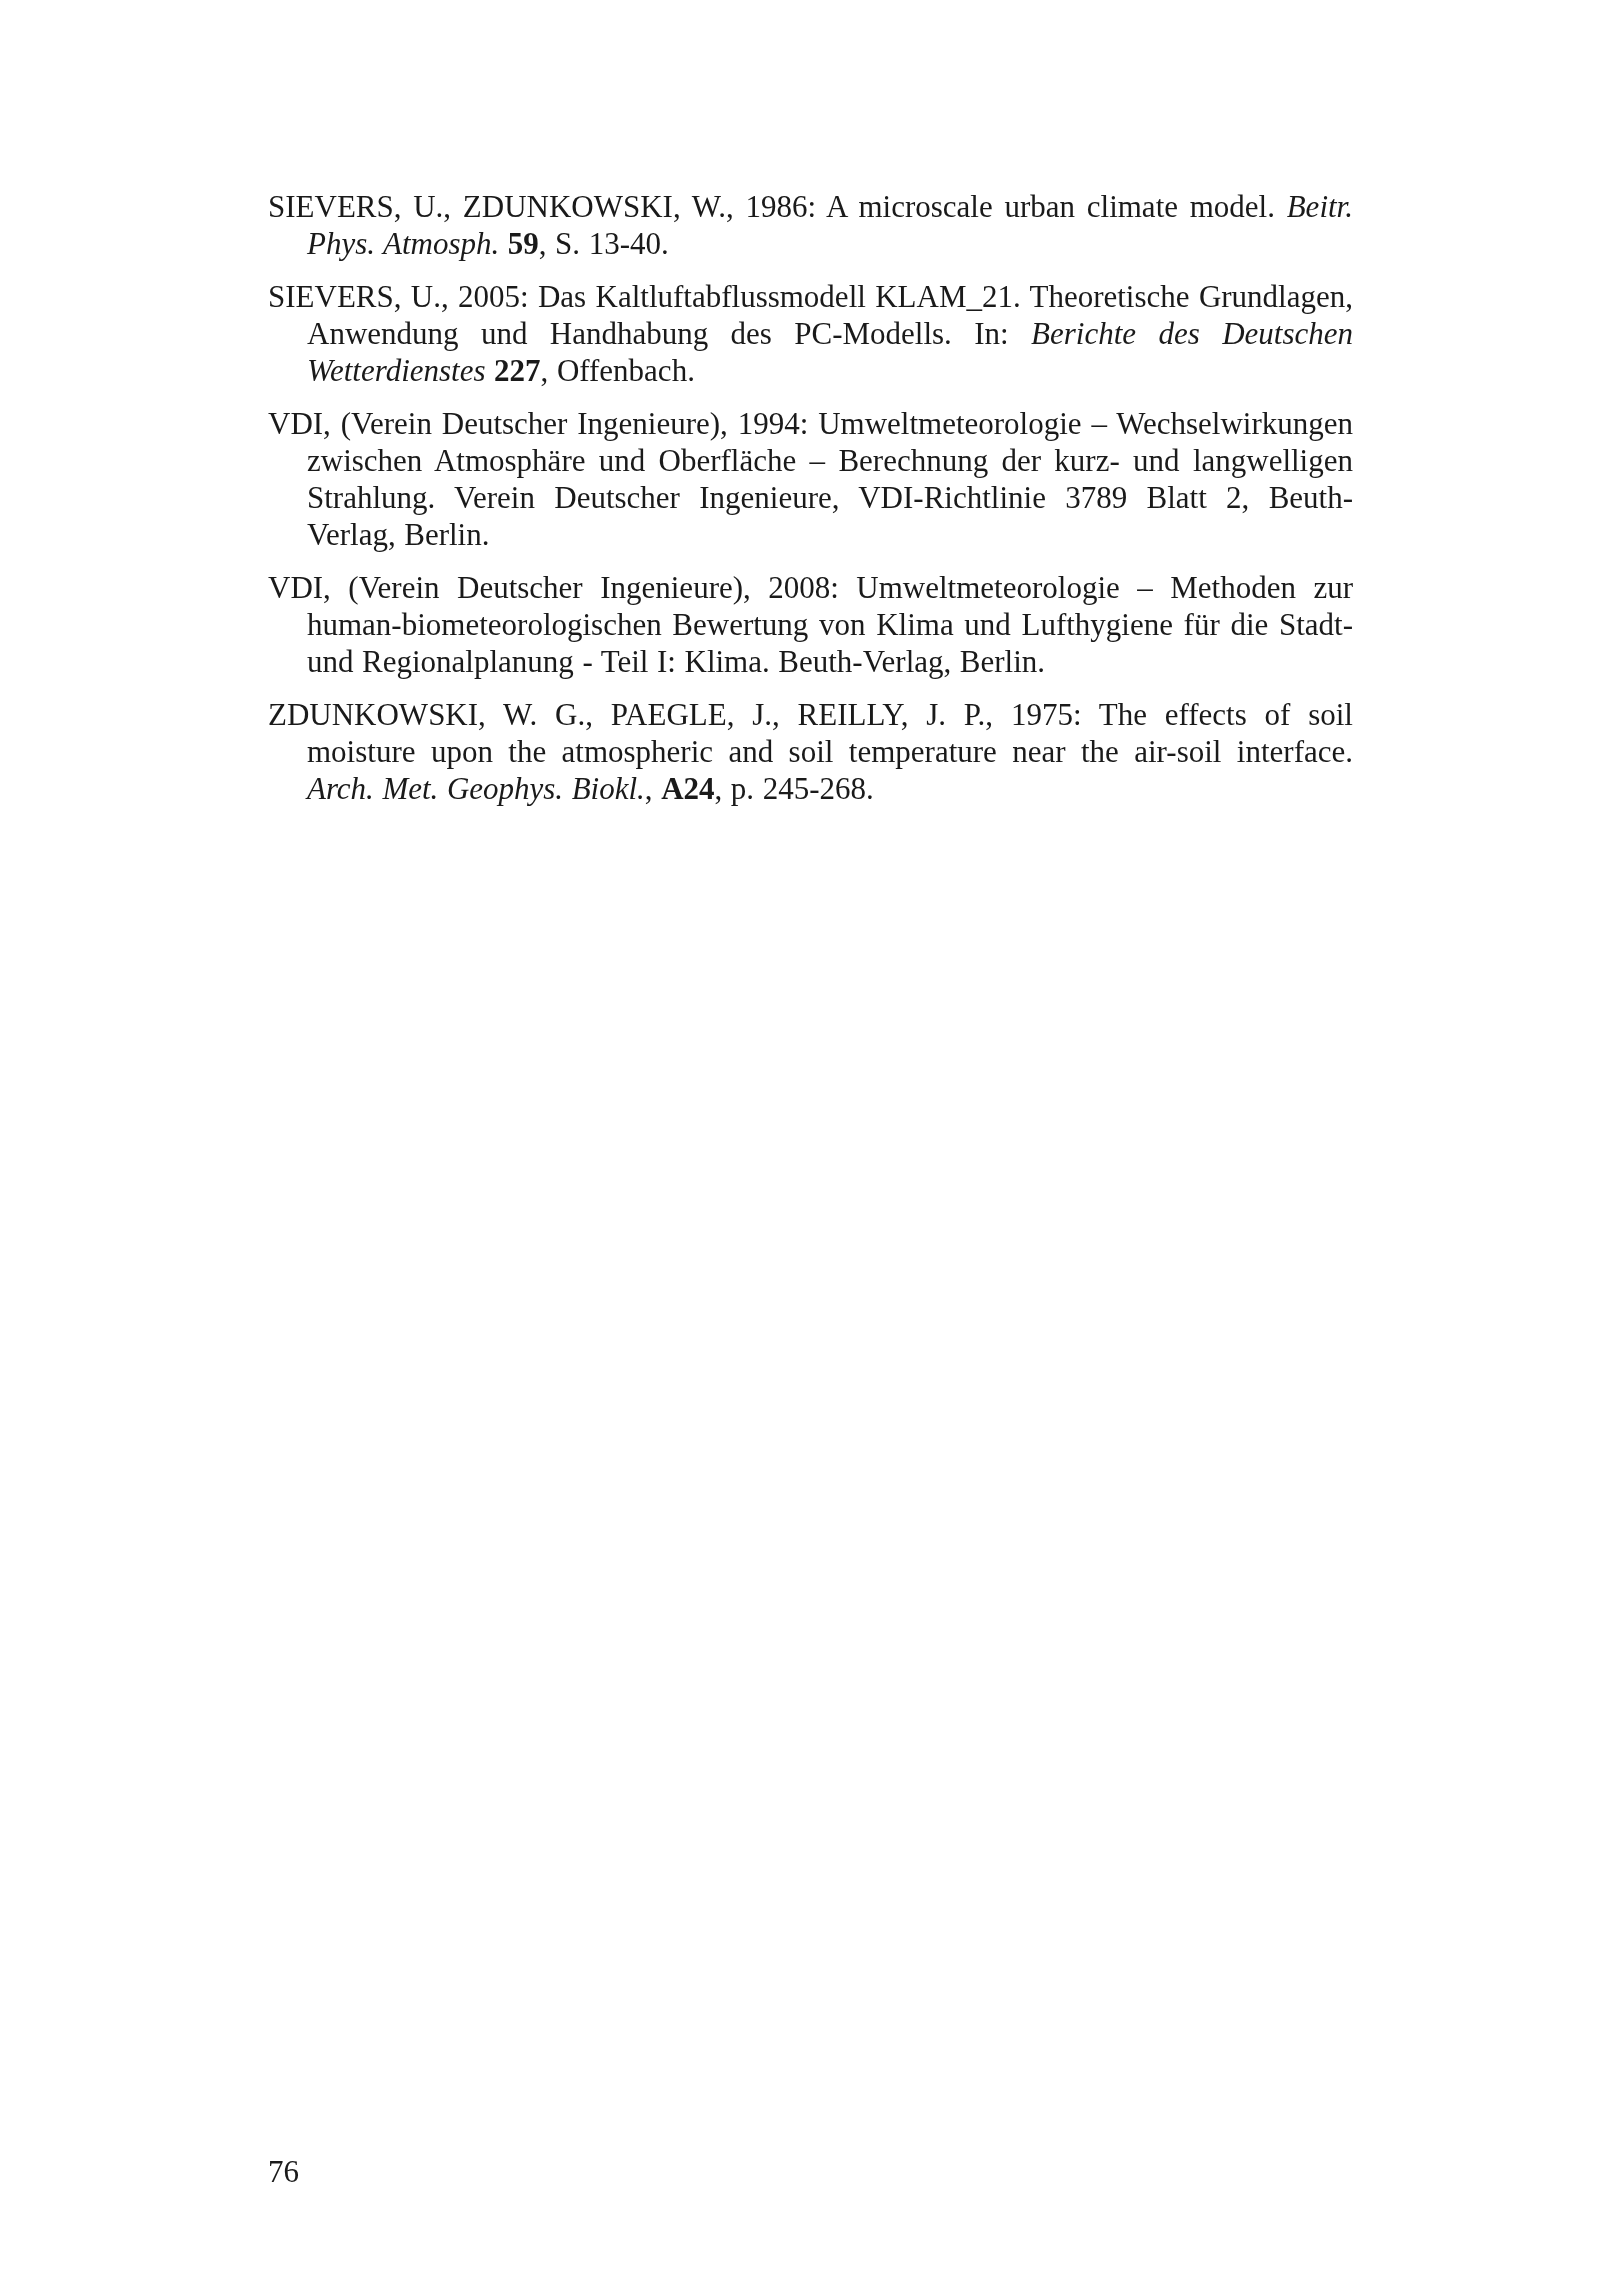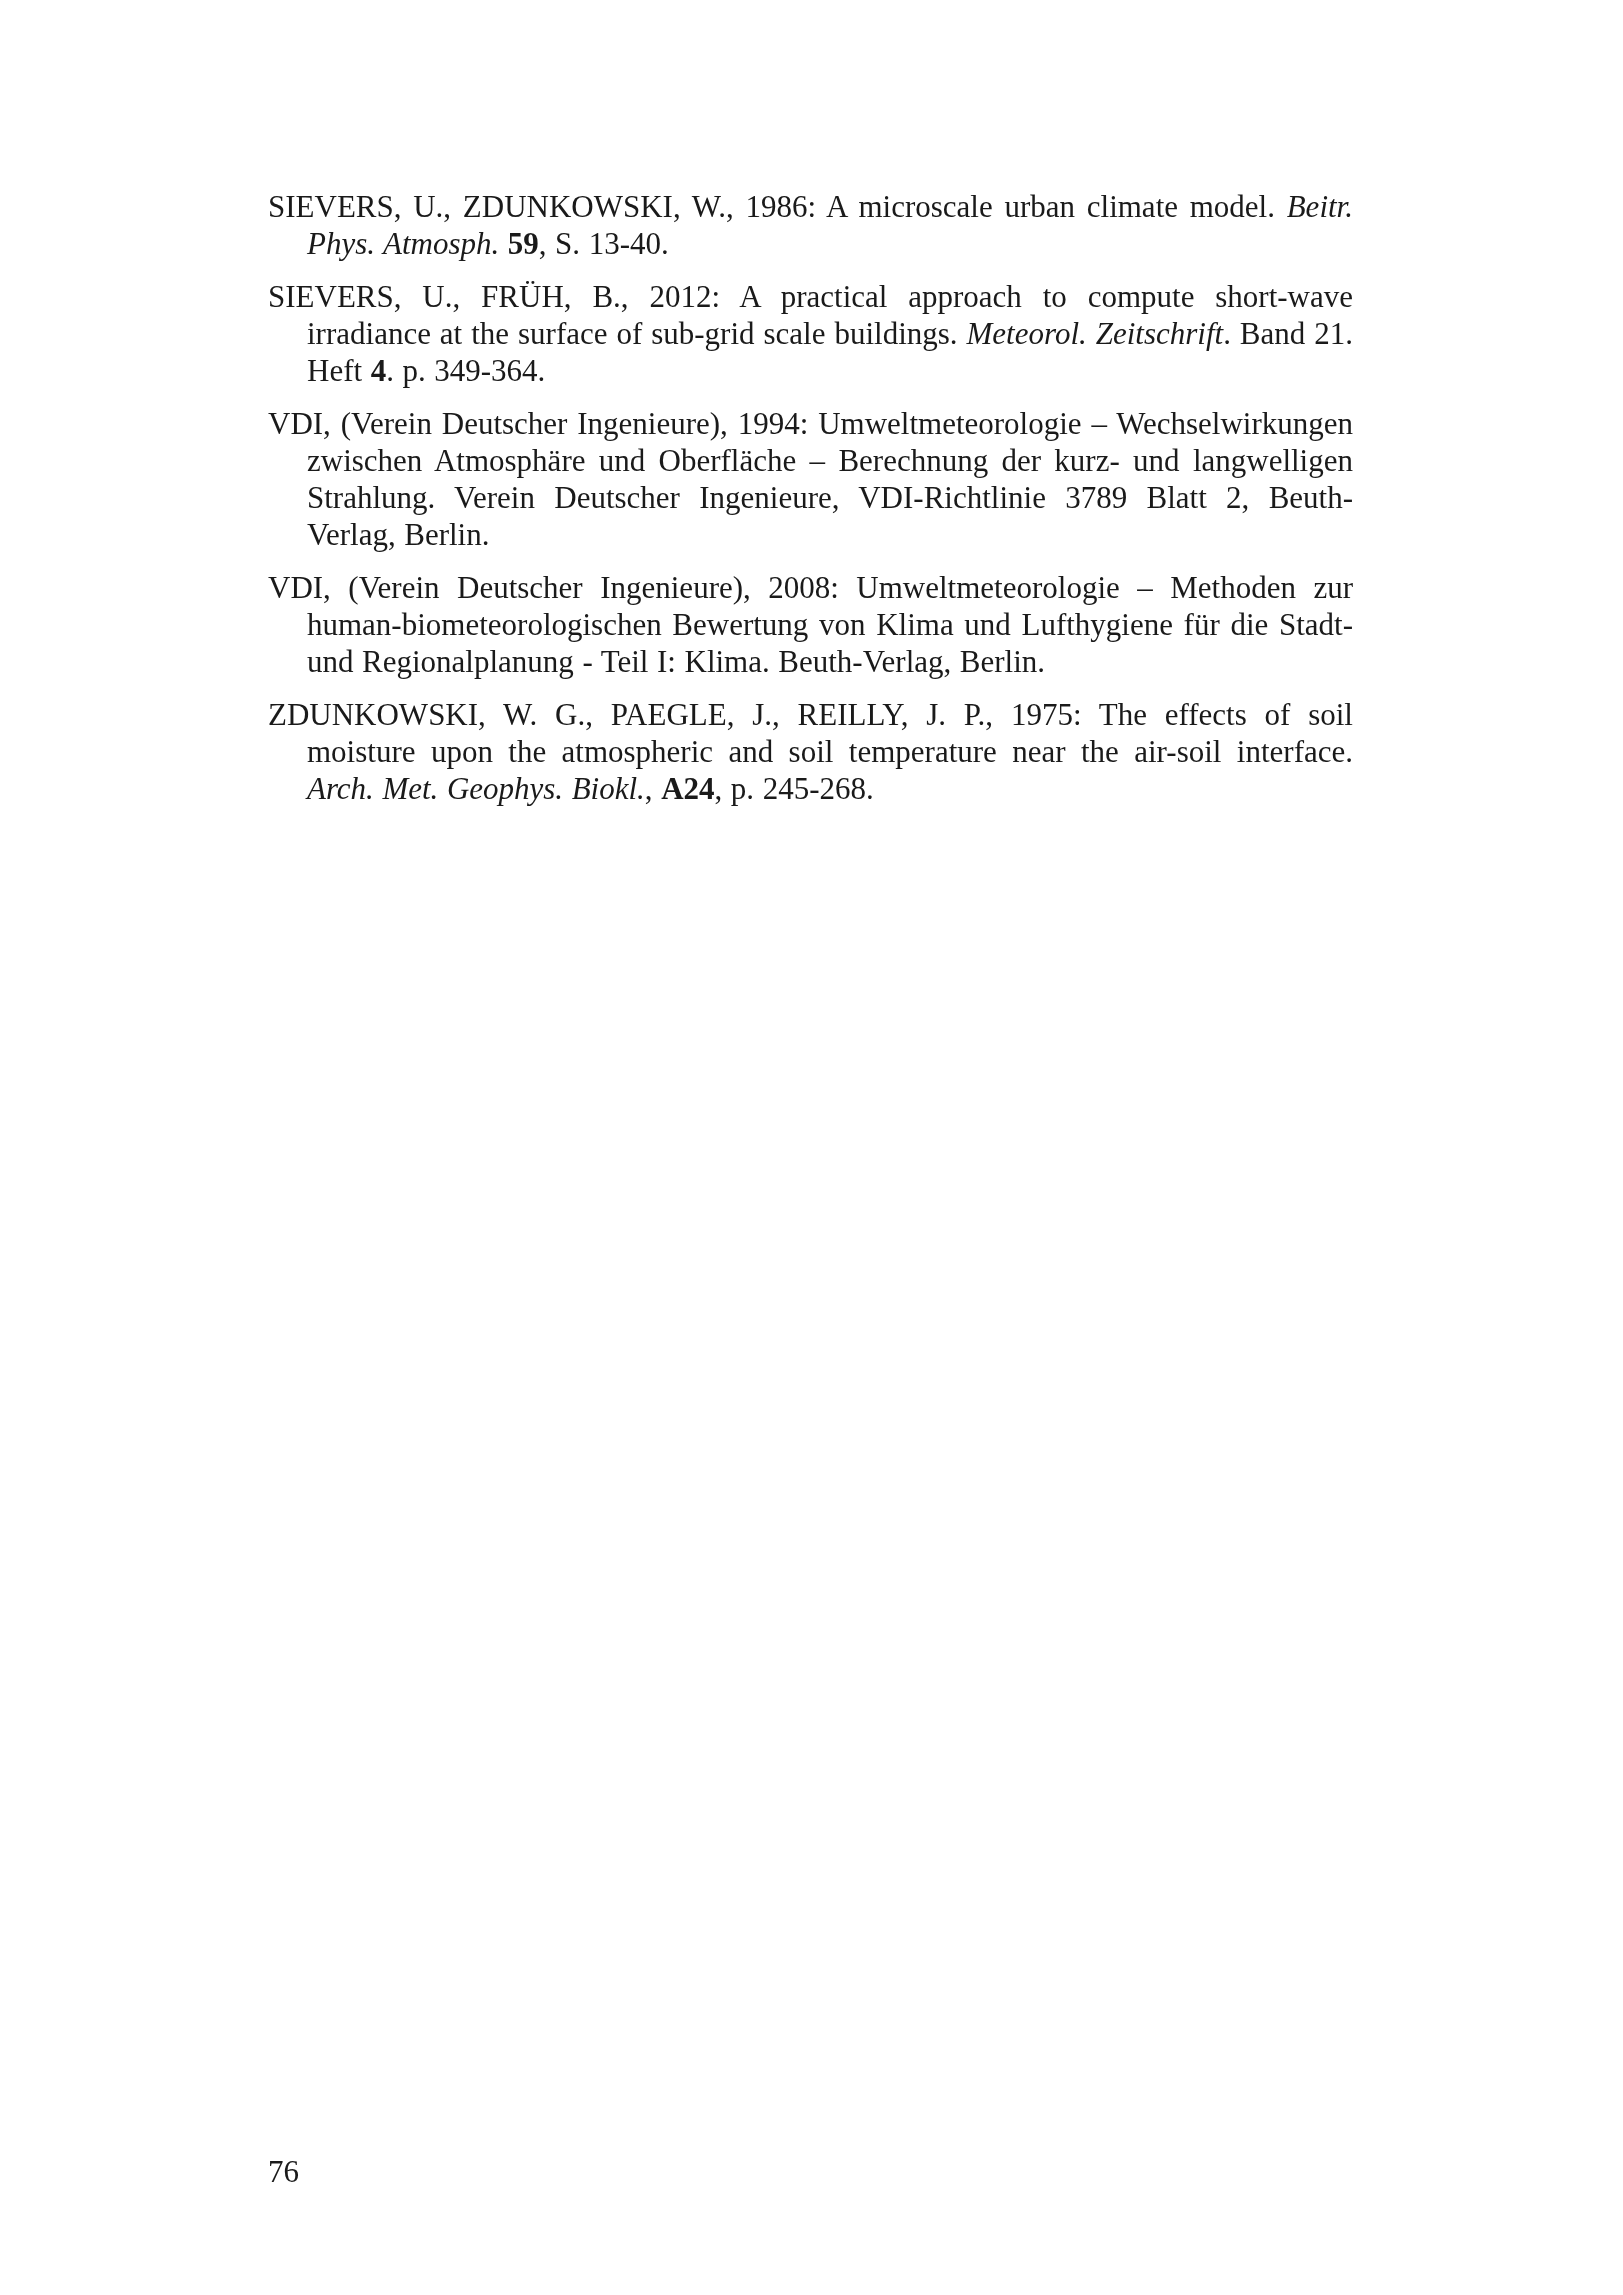--- a/index.html
+++ b/index.html
@@ -47,20 +47,20 @@
     line-height: 37px;
     text-align: center;
   }
 </style>
 </head>
 <body>
 
 <div class="page">
   <div class="content" id="references-list">
       <p class="reference"><span>SIEVERS, U., ZDUNKOWSKI, W., 1986: A microscale urban climate model. </span><span class="i">Beitr. Phys. Atmosph.</span><span> </span><span class="b">59</span><span>, S. 13-40.</span></p>
-      <p class="reference"><span>SIEVERS, U., FRÜH, B., 2012: A practical approach to compute short-wave irradiance at the surface of sub-grid scale buildings. </span><span class="i">Meteorol. Zeitschrift</span><span>. Band 21. Heft </span><span class="b">4</span><span>. p. 349-364.</span></p>
+      <p class="reference"><span>SIEVERS, U., 2005: Das Kaltluftabflussmodell KLAM_21. Theoretische Grundlagen, Anwendung und Handhabung des PC-Modells. In: </span><span class="i">Berichte des Deutschen Wetterdienstes</span><span> </span><span class="b">227</span><span>, Offenbach.</span></p>
       <p class="reference"><span>VDI, (Verein Deutscher Ingenieure), 1994: Umweltmeteorologie – Wechselwirkungen zwischen Atmosphäre und Oberfläche – Berechnung der kurz- und langwelligen Strahlung. Verein Deutscher Ingenieure, VDI-Richtlinie 3789 Blatt 2, Beuth-Verlag, Berlin.</span></p>
       <p class="reference"><span>VDI, (Verein Deutscher Ingenieure), 2008: Umweltmeteorologie – Methoden zur human-biometeorologischen Bewertung von Klima und Lufthygiene für die Stadt- und Regionalplanung - Teil I: Klima. Beuth-Verlag, Berlin.</span></p>
       <p class="reference"><span>ZDUNKOWSKI, W. G., PAEGLE, J., REILLY, J. P., 1975: The effects of soil moisture upon the atmospheric and soil temperature near the air-soil interface. </span><span class="i">Arch. Met. Geophys. Biokl.</span><span>, </span><span class="b">A24</span><span>, p. 245-268.</span></p>
     </div>
   <div class="page-number">76</div>
 </div>
 
 
 </body></html>

